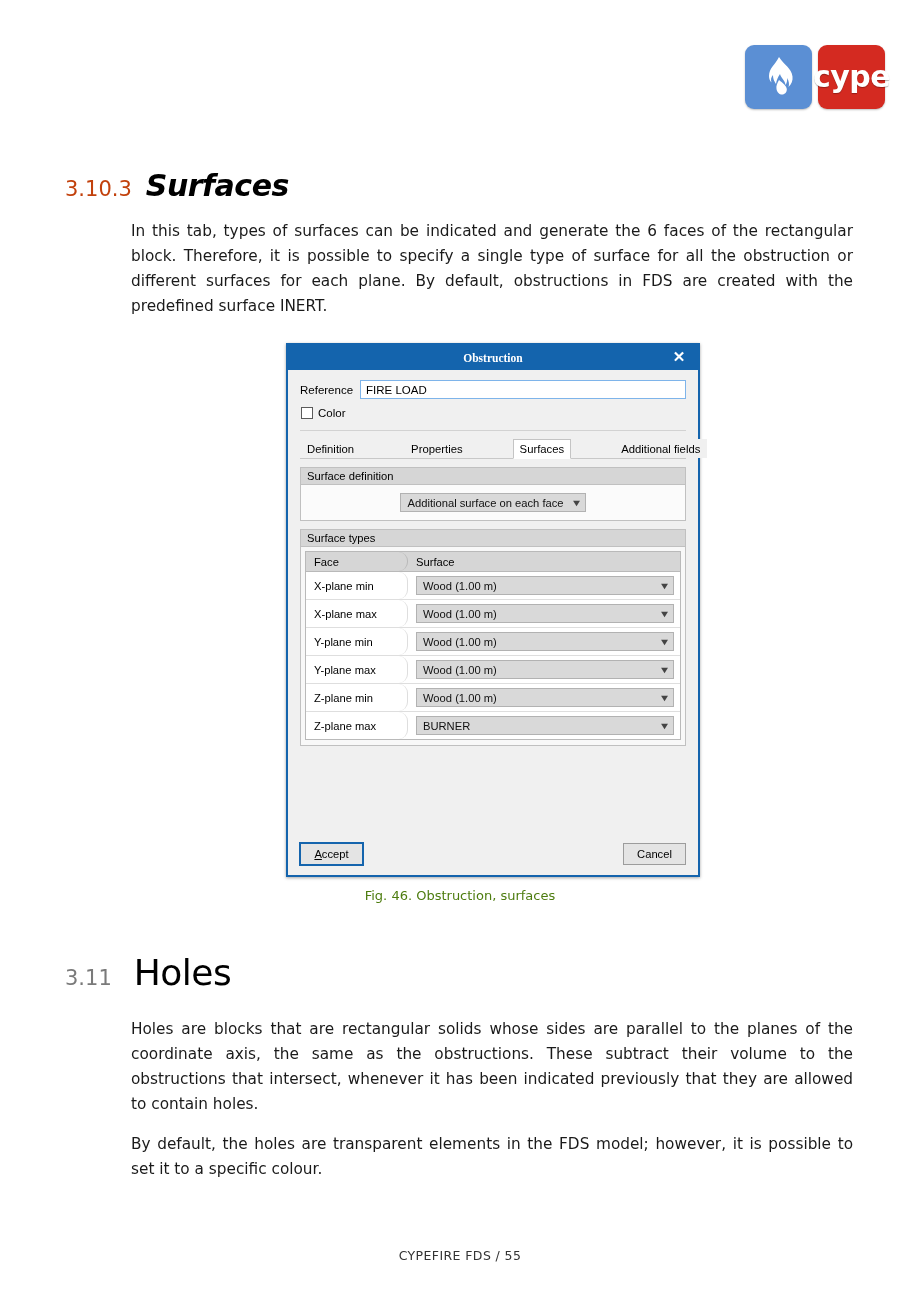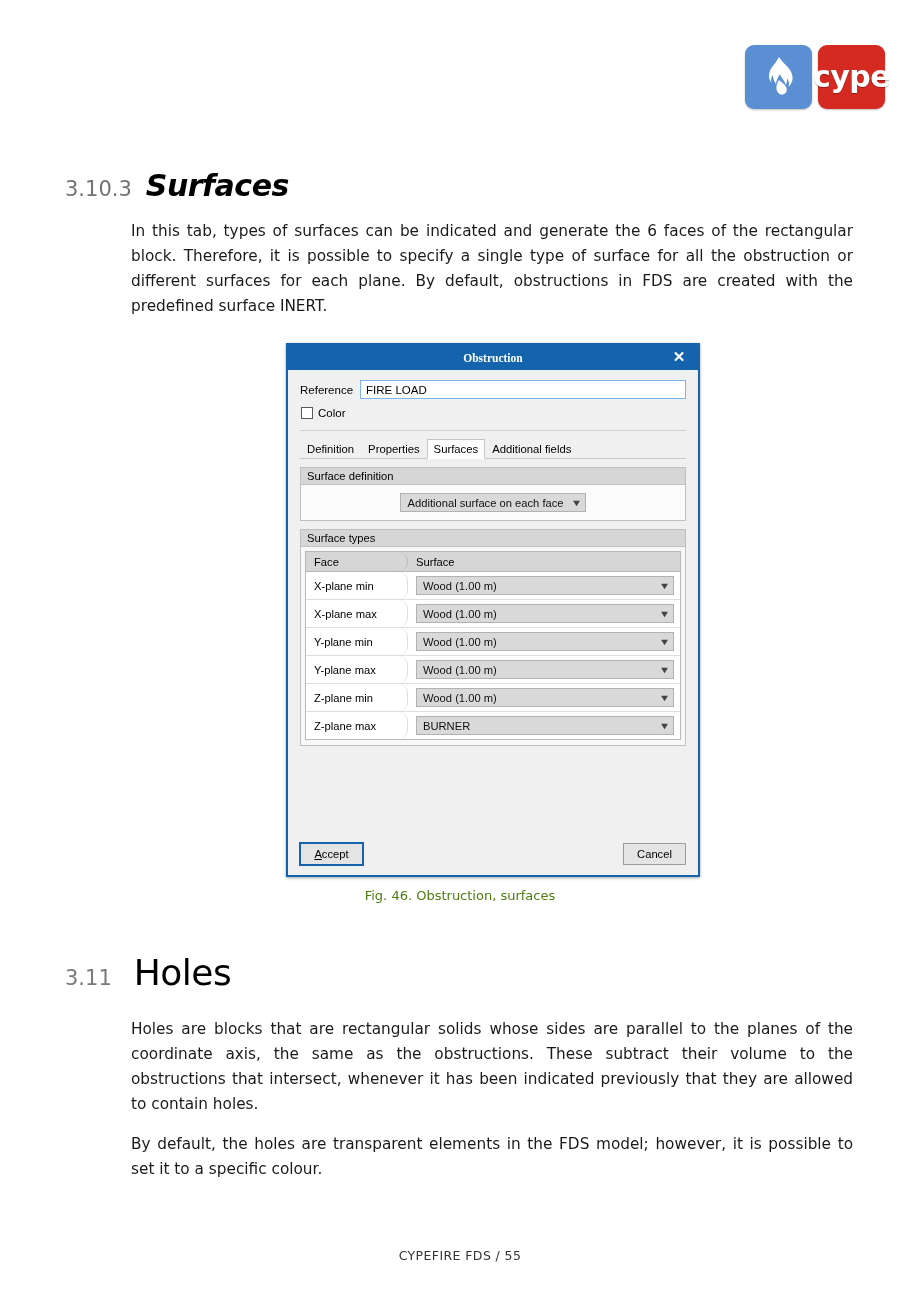--- a/index.html
+++ b/index.html
@@ -49,21 +49,21 @@
   
   .h3 {
     position: absolute;
     left: 65px;
     width: 790px;
     display: flex;
     align-items: baseline;
     gap: 14px;
   }
   .h3-num {
-    color: #737373;
+    color: #c2410c;
     font-size: 21px;
     font-family: "DejaVu Sans", sans-serif;
   }
   .h3-title {
     font-size: 30px;
     font-weight: bold;
     font-style: italic;
     font-family: "DejaVu Sans", sans-serif;
     letter-spacing: -0.5px;
     color: #000;
@@ -224,20 +224,21 @@
     background: #d2d2d2;
   }
 
   
   .tabstrip {
     display: flex;
     align-items: flex-end;
     margin: 9px 0 0 12px;
     position: relative;
     height: 18px;
+    gap: 43px;
   }
   .tab {
     padding: 2px 6px 2px 6px;
     font-size: 11.3px;
     background: #f0f0f0;
     border: 1px solid transparent;
     border-bottom: none;
     line-height: 14px;
     cursor: pointer;
     white-space: nowrap;

